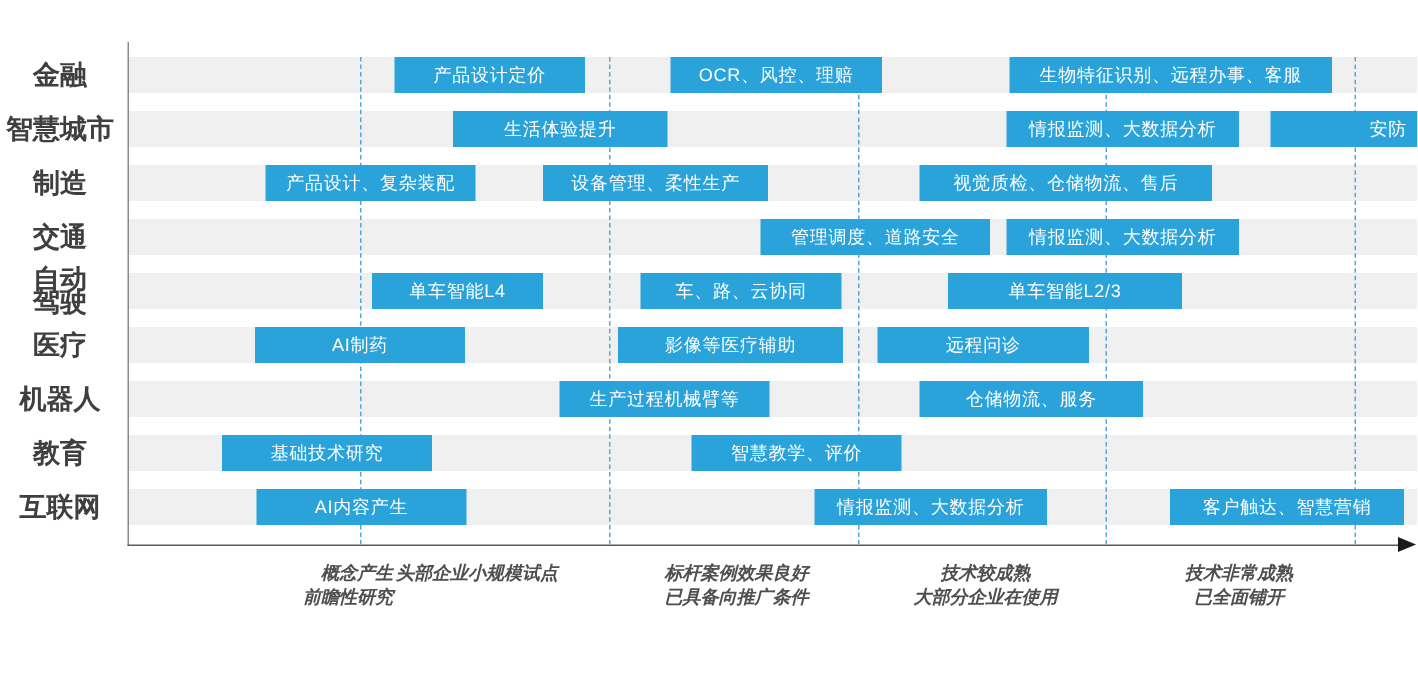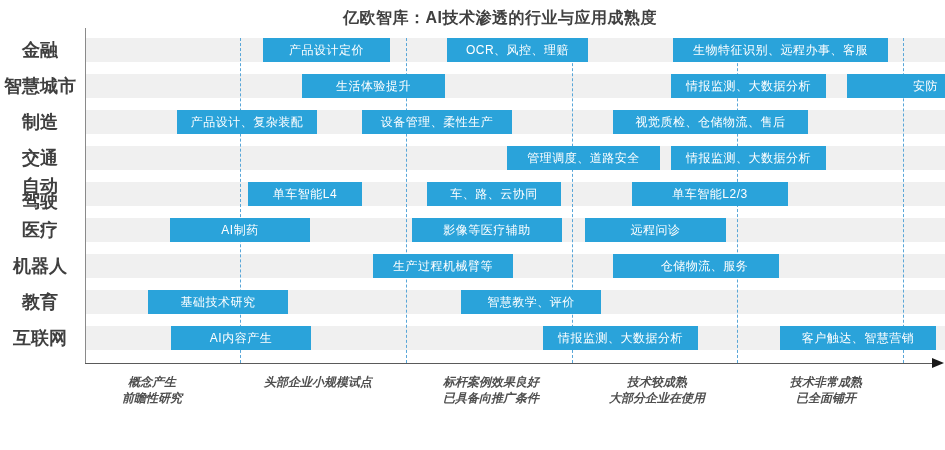--- a/index.html
+++ b/index.html
@@ -34,21 +34,20 @@
     font-size:12px;font-weight:bold;font-style:italic;color:#4f4f4f;line-height:16px;white-space:pre-line;
   }
   .source{
     position:absolute;left:10px;top:433px;font-size:10px;font-style:italic;color:#b0b0b0;letter-spacing:.5px;
   }
 </style>
 </head>
 <body>
 
 <div id="canvas">
-  <div class="title">亿欧智库：AI技术渗透的行业与应用成熟度</div>
 
   <div id="chart-area">
       <div class="stripe" style="top: 38px; height: 24px;"></div>
       <div class="rowlabel" style="top: 38px;">金融</div>
       <div class="box" style="top: 38px; left: 263px; width: 127px;">产品设计定价</div>
       <div class="box" style="top: 38px; left: 447px; width: 141px;">OCR、风控、理赔</div>
       <div class="box" style="top: 38px; left: 673px; width: 215px;">生物特征识别、远程办事、客服</div>
       <div class="stripe" style="top: 74px; height: 24px;"></div>
       <div class="rowlabel" style="top: 74px;">智慧城市</div>
       <div class="box" style="top: 74px; left: 302px; width: 143px;">生活体验提升</div>
@@ -70,36 +69,36 @@
       <div class="box" style="top: 182px; left: 427px; width: 134px;">车、路、云协同</div>
       <div class="box" style="top: 182px; left: 632px; width: 156px;">单车智能L2/3</div>
       <div class="stripe" style="top: 218px; height: 24px;"></div>
       <div class="rowlabel" style="top: 218px;">医疗</div>
       <div class="box" style="top: 218px; left: 170px; width: 140px;">AI制药</div>
       <div class="box" style="top: 218px; left: 368px; width: 150px; margin-left: 44px;">影像等医疗辅助</div>
       <div class="box" style="top: 218px; left: 585px; width: 141px;">远程问诊</div>
       <div class="stripe" style="top: 254px; height: 24px;"></div>
       <div class="rowlabel" style="top: 254px;">机器人</div>
       <div class="box" style="top: 254px; left: 373px; width: 140px;">生产过程机械臂等</div>
-      <div class="box" style="top: 254px; left: 613px; width: 149px; padding-left: 17px;">仓储物流、服务</div>
+      <div class="box" style="top: 254px; left: 613px; width: 149px;">仓储物流、服务</div>
       <div class="stripe" style="top: 290px; height: 24px;"></div>
       <div class="rowlabel" style="top: 290px;">教育</div>
       <div class="box" style="top: 290px; left: 148px; width: 140px;">基础技术研究</div>
       <div class="box" style="top: 290px; left: 461px; width: 140px;">智慧教学、评价</div>
       <div class="stripe" style="top: 326px; height: 24px;"></div>
       <div class="rowlabel" style="top: 326px;">互联网</div>
       <div class="box" style="top: 326px; left: 171px; width: 140px;">AI内容产生</div>
       <div class="box" style="top: 326px; left: 543px; width: 155px;">情报监测、大数据分析</div>
       <div class="box" style="top: 326px; left: 780px; width: 156px;">客户触达、智慧营销</div>
       <div class="divider" style="left: 240px;"></div>
       <div class="divider" style="left: 406px;"></div>
       <div class="divider" style="left: 572px;"></div>
       <div class="divider" style="left: 737px;"></div>
       <div class="divider" style="left: 903px;"></div>
-      <div class="stage" style="left: 42px;">概念产生
+      <div class="stage" style="left: 42px; text-align: right;">概念产生
 前瞻性研究</div>
       <div class="stage" style="left: 208px;">头部企业小规模试点</div>
       <div class="stage" style="left: 381px;">标杆案例效果良好
 已具备向推广条件</div>
       <div class="stage" style="left: 547px;">技术较成熟
 大部分企业在使用</div>
       <div class="stage" style="left: 716px;">技术非常成熟
 已全面铺开</div>
     </div>
 

